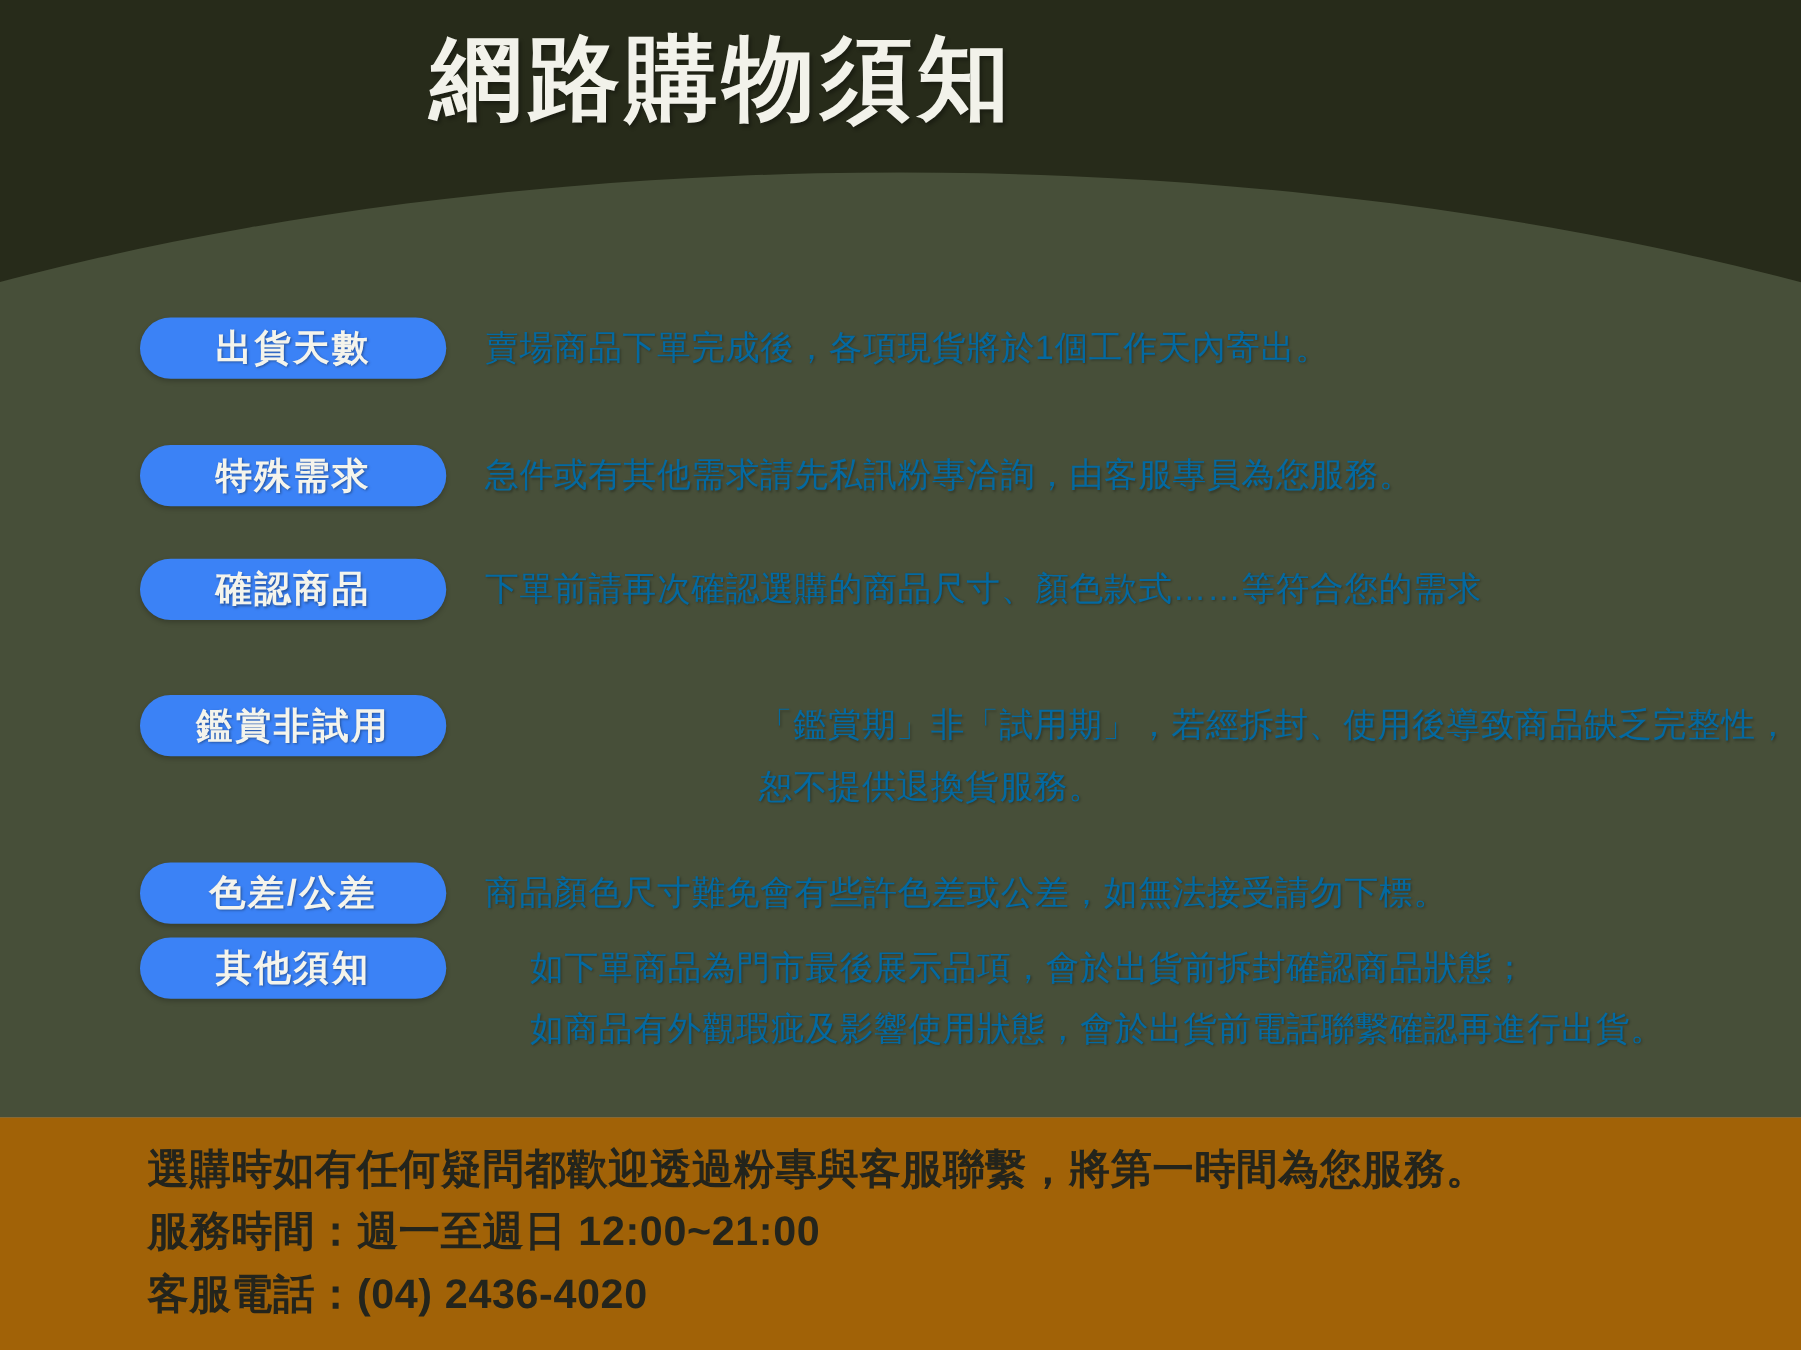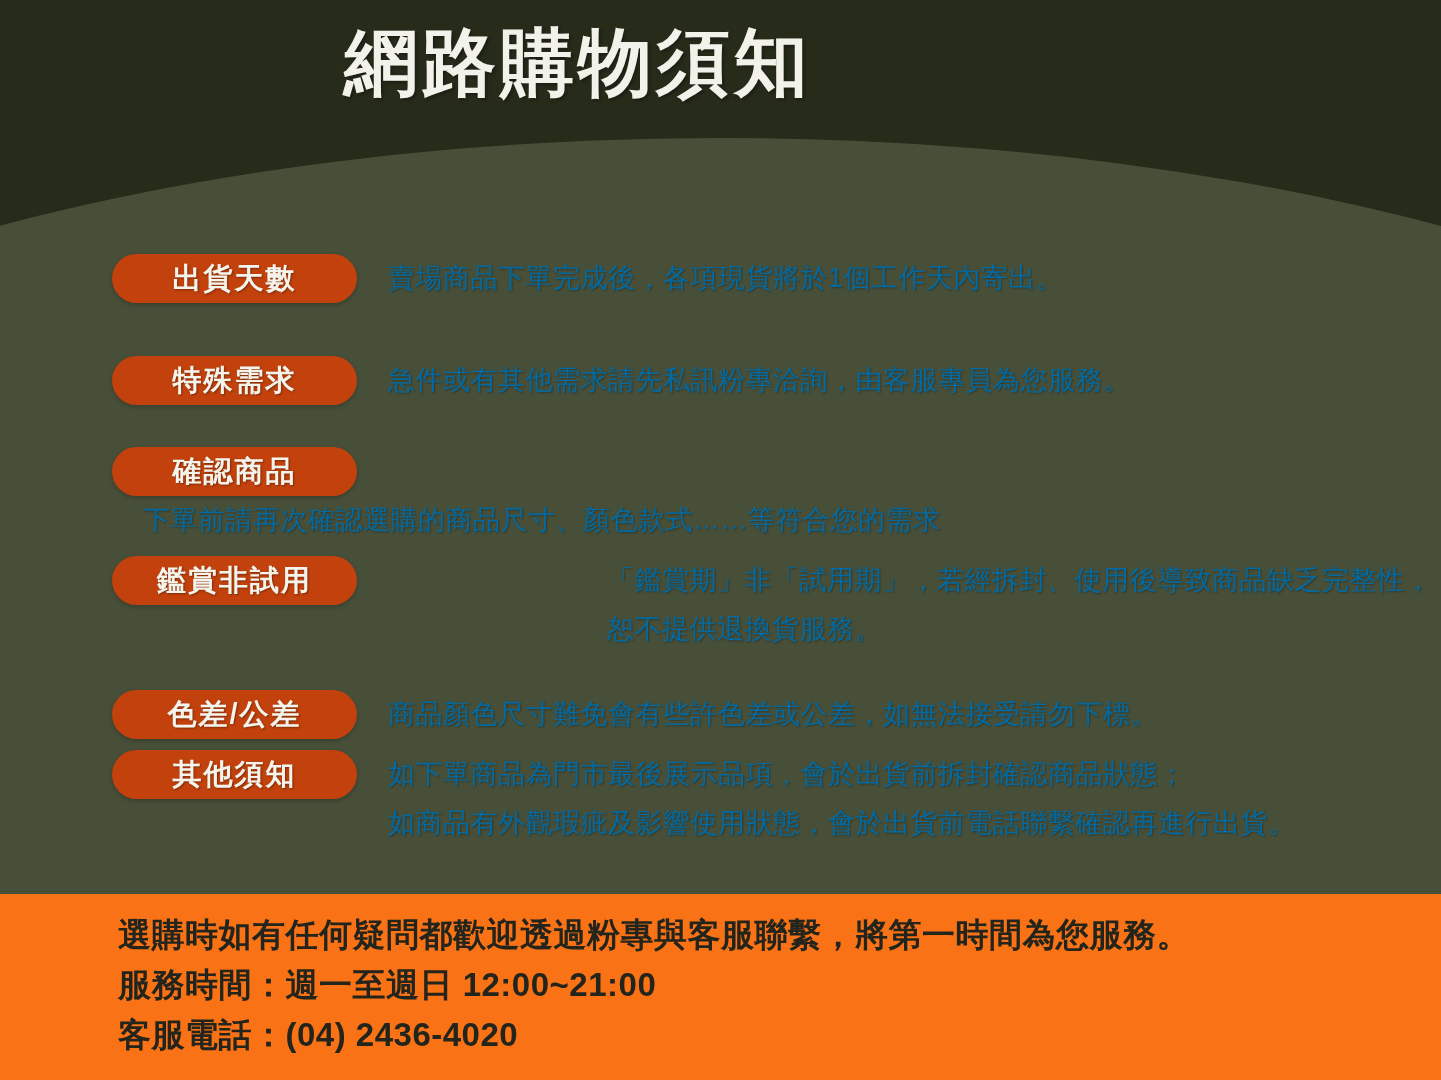--- a/index.html
+++ b/index.html
@@ -57,21 +57,21 @@
     left:112px;
     width:1320px;
     display:flex;
     align-items:flex-start;
   }
   .pill{
     flex:0 0 auto;
     width:245px;
     height:49px;
     border-radius:26px;
-    background:#c2410c;
+    background:#3b82f6;
     color:#f4f4ec;
     font-size:29px;
     font-weight:bold;
     letter-spacing:2px;
     display:flex;
     align-items:center;
     justify-content:center;
     box-shadow:0 2px 4px rgba(0,0,0,.22);
     text-shadow:1px 1px 2px rgba(0,0,0,.35);
     box-sizing:border-box;
@@ -84,31 +84,31 @@
     font-weight:normal;
     line-height:49px;
     letter-spacing:.5px;
     text-shadow:1px 1px 2px rgba(0,0,0,.30);
   }
   .body .ln{display:block;white-space:nowrap;}
 
   
   .row-0{top:254px;}
   .row-1{top:356px;}
-  .row-2{top:447px;flex-direction:column;}
+  .row-2{top:447px;}
   .row-3{top:556px;justify-content:space-between;}
   .row-4{top:690px;}
-  .row-5{top:750px;}
+  .row-5{top:750px;gap:36px;}
 
   
   .footer{
     position:absolute;
     left:0;top:894px;
     width:1441px;height:186px;
-    background:#f97316;
+    background:#a16207;
   }
   .footer-inner{
     position:absolute;
     left:118px;top:16px;
     color:#23241c;
     font-size:33px;
     font-weight:bold;
     line-height:50px;
     letter-spacing:.5px;
   }

